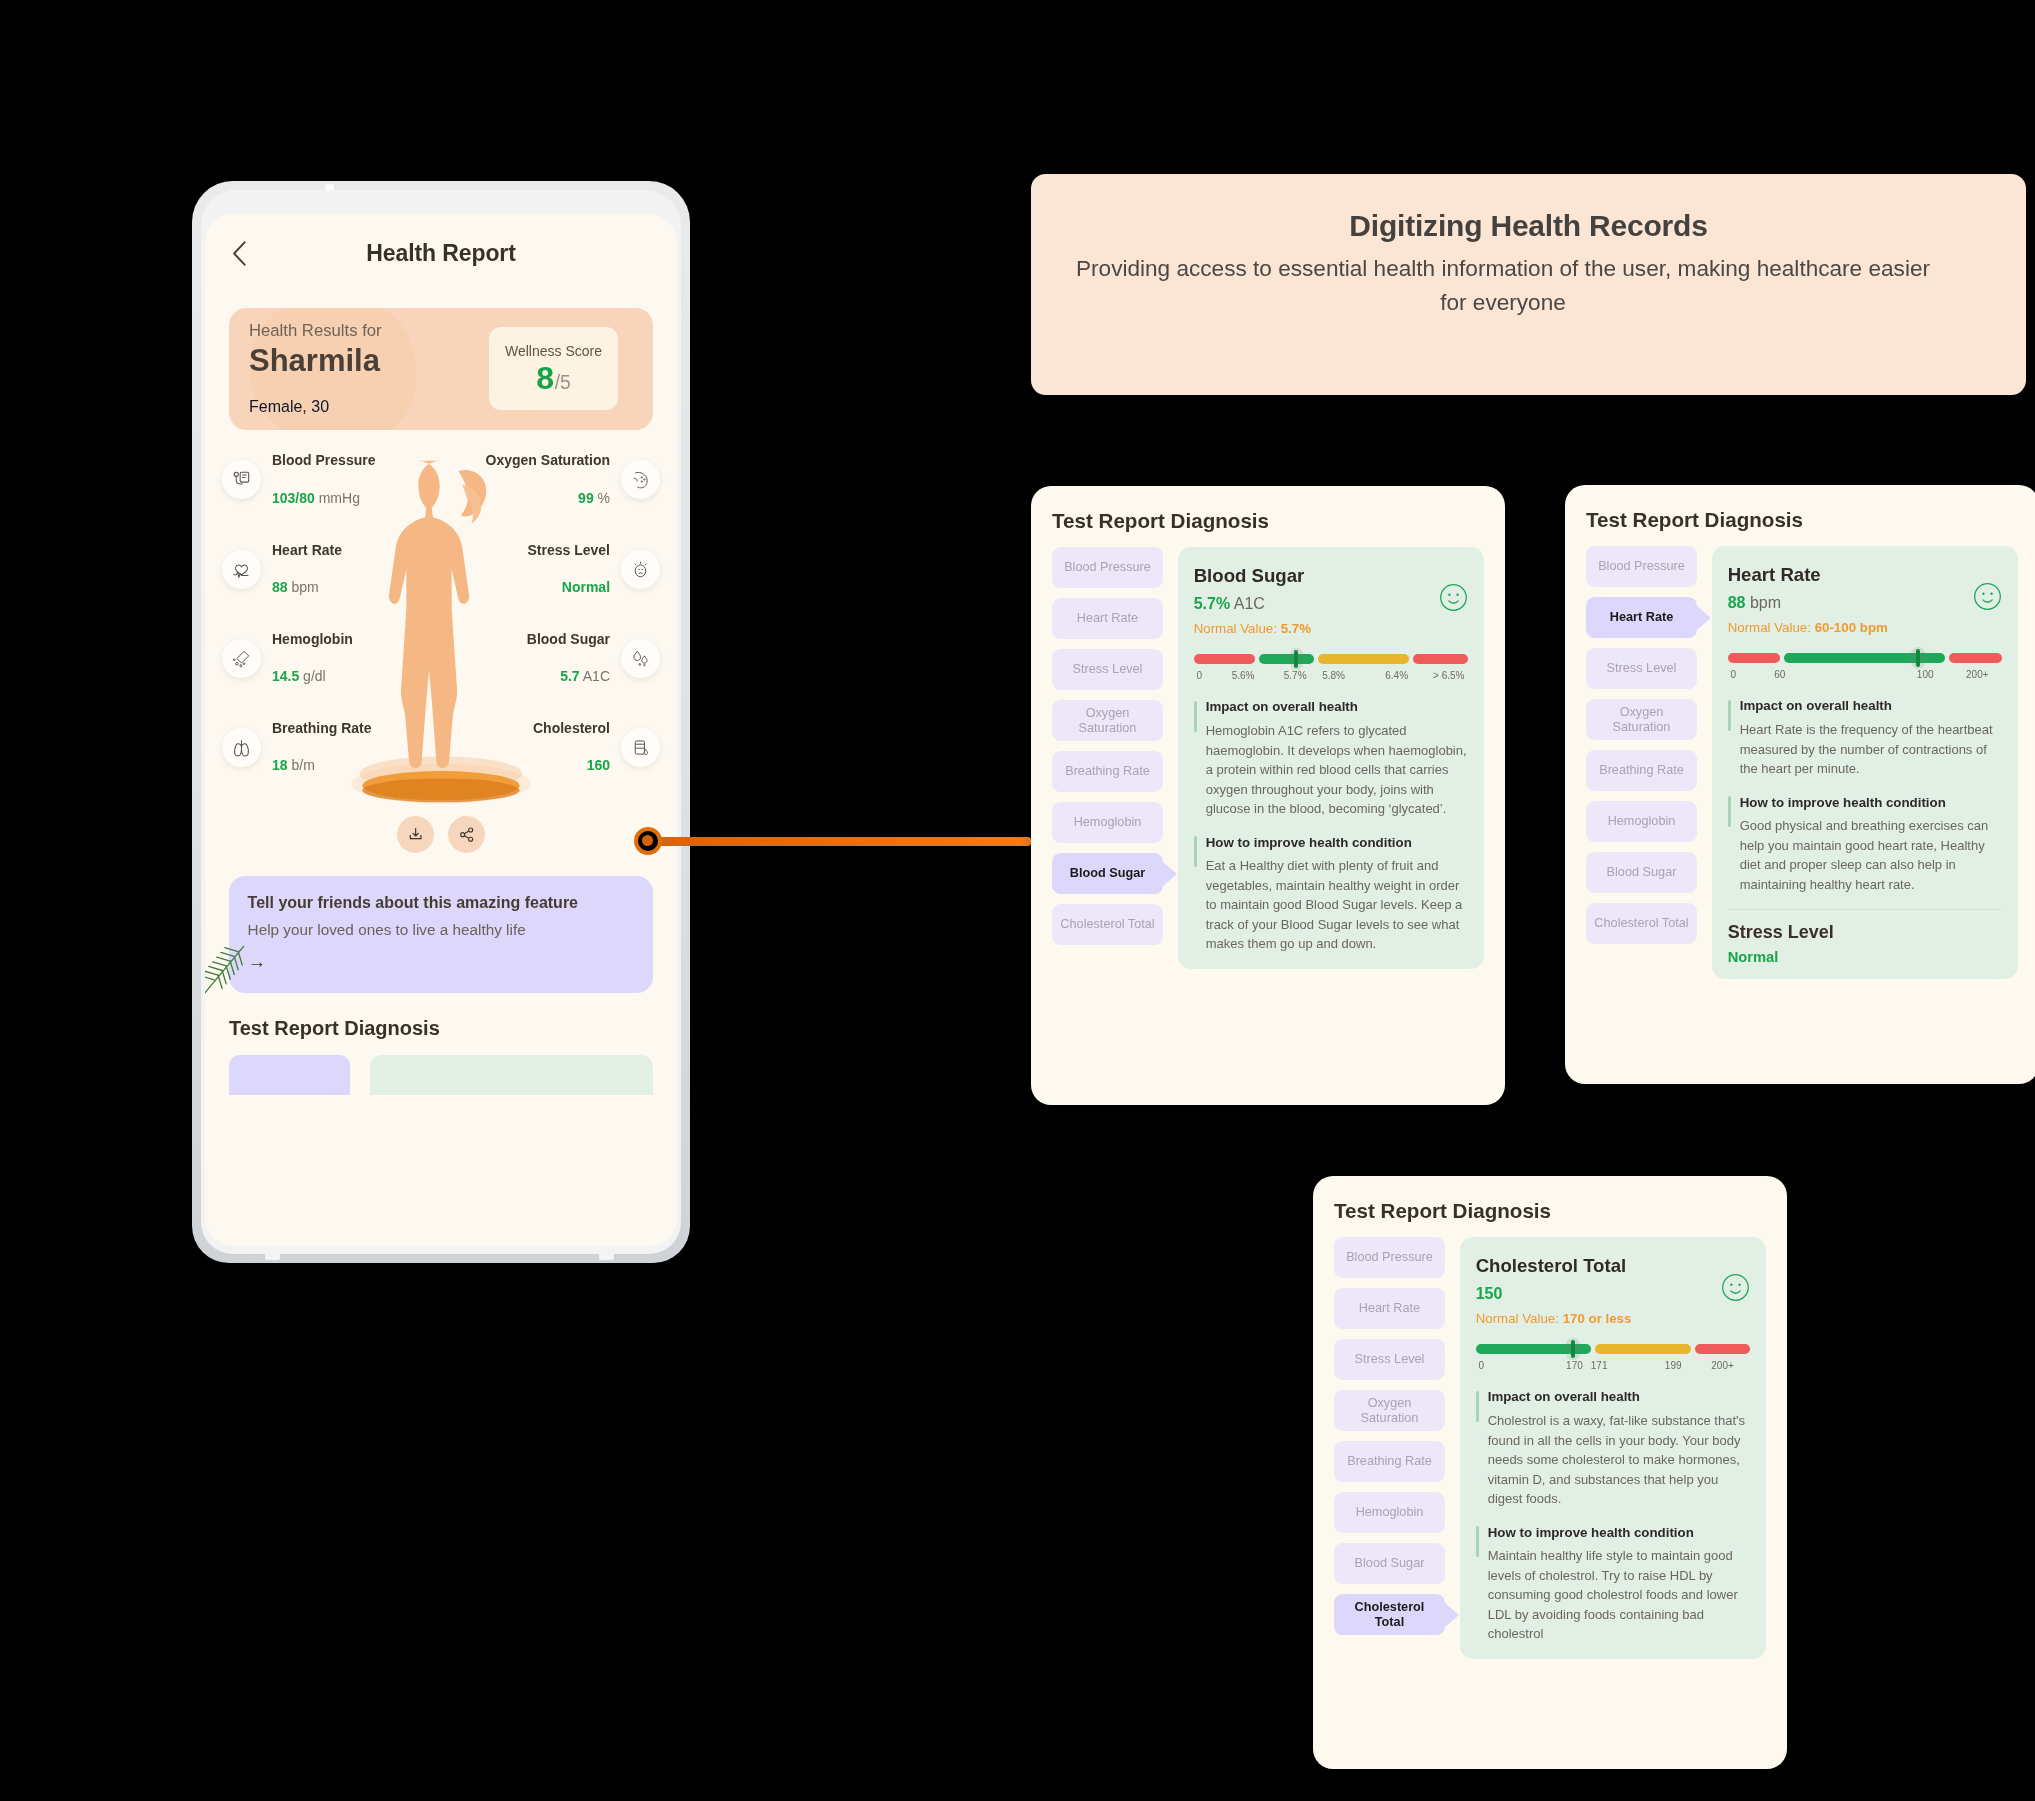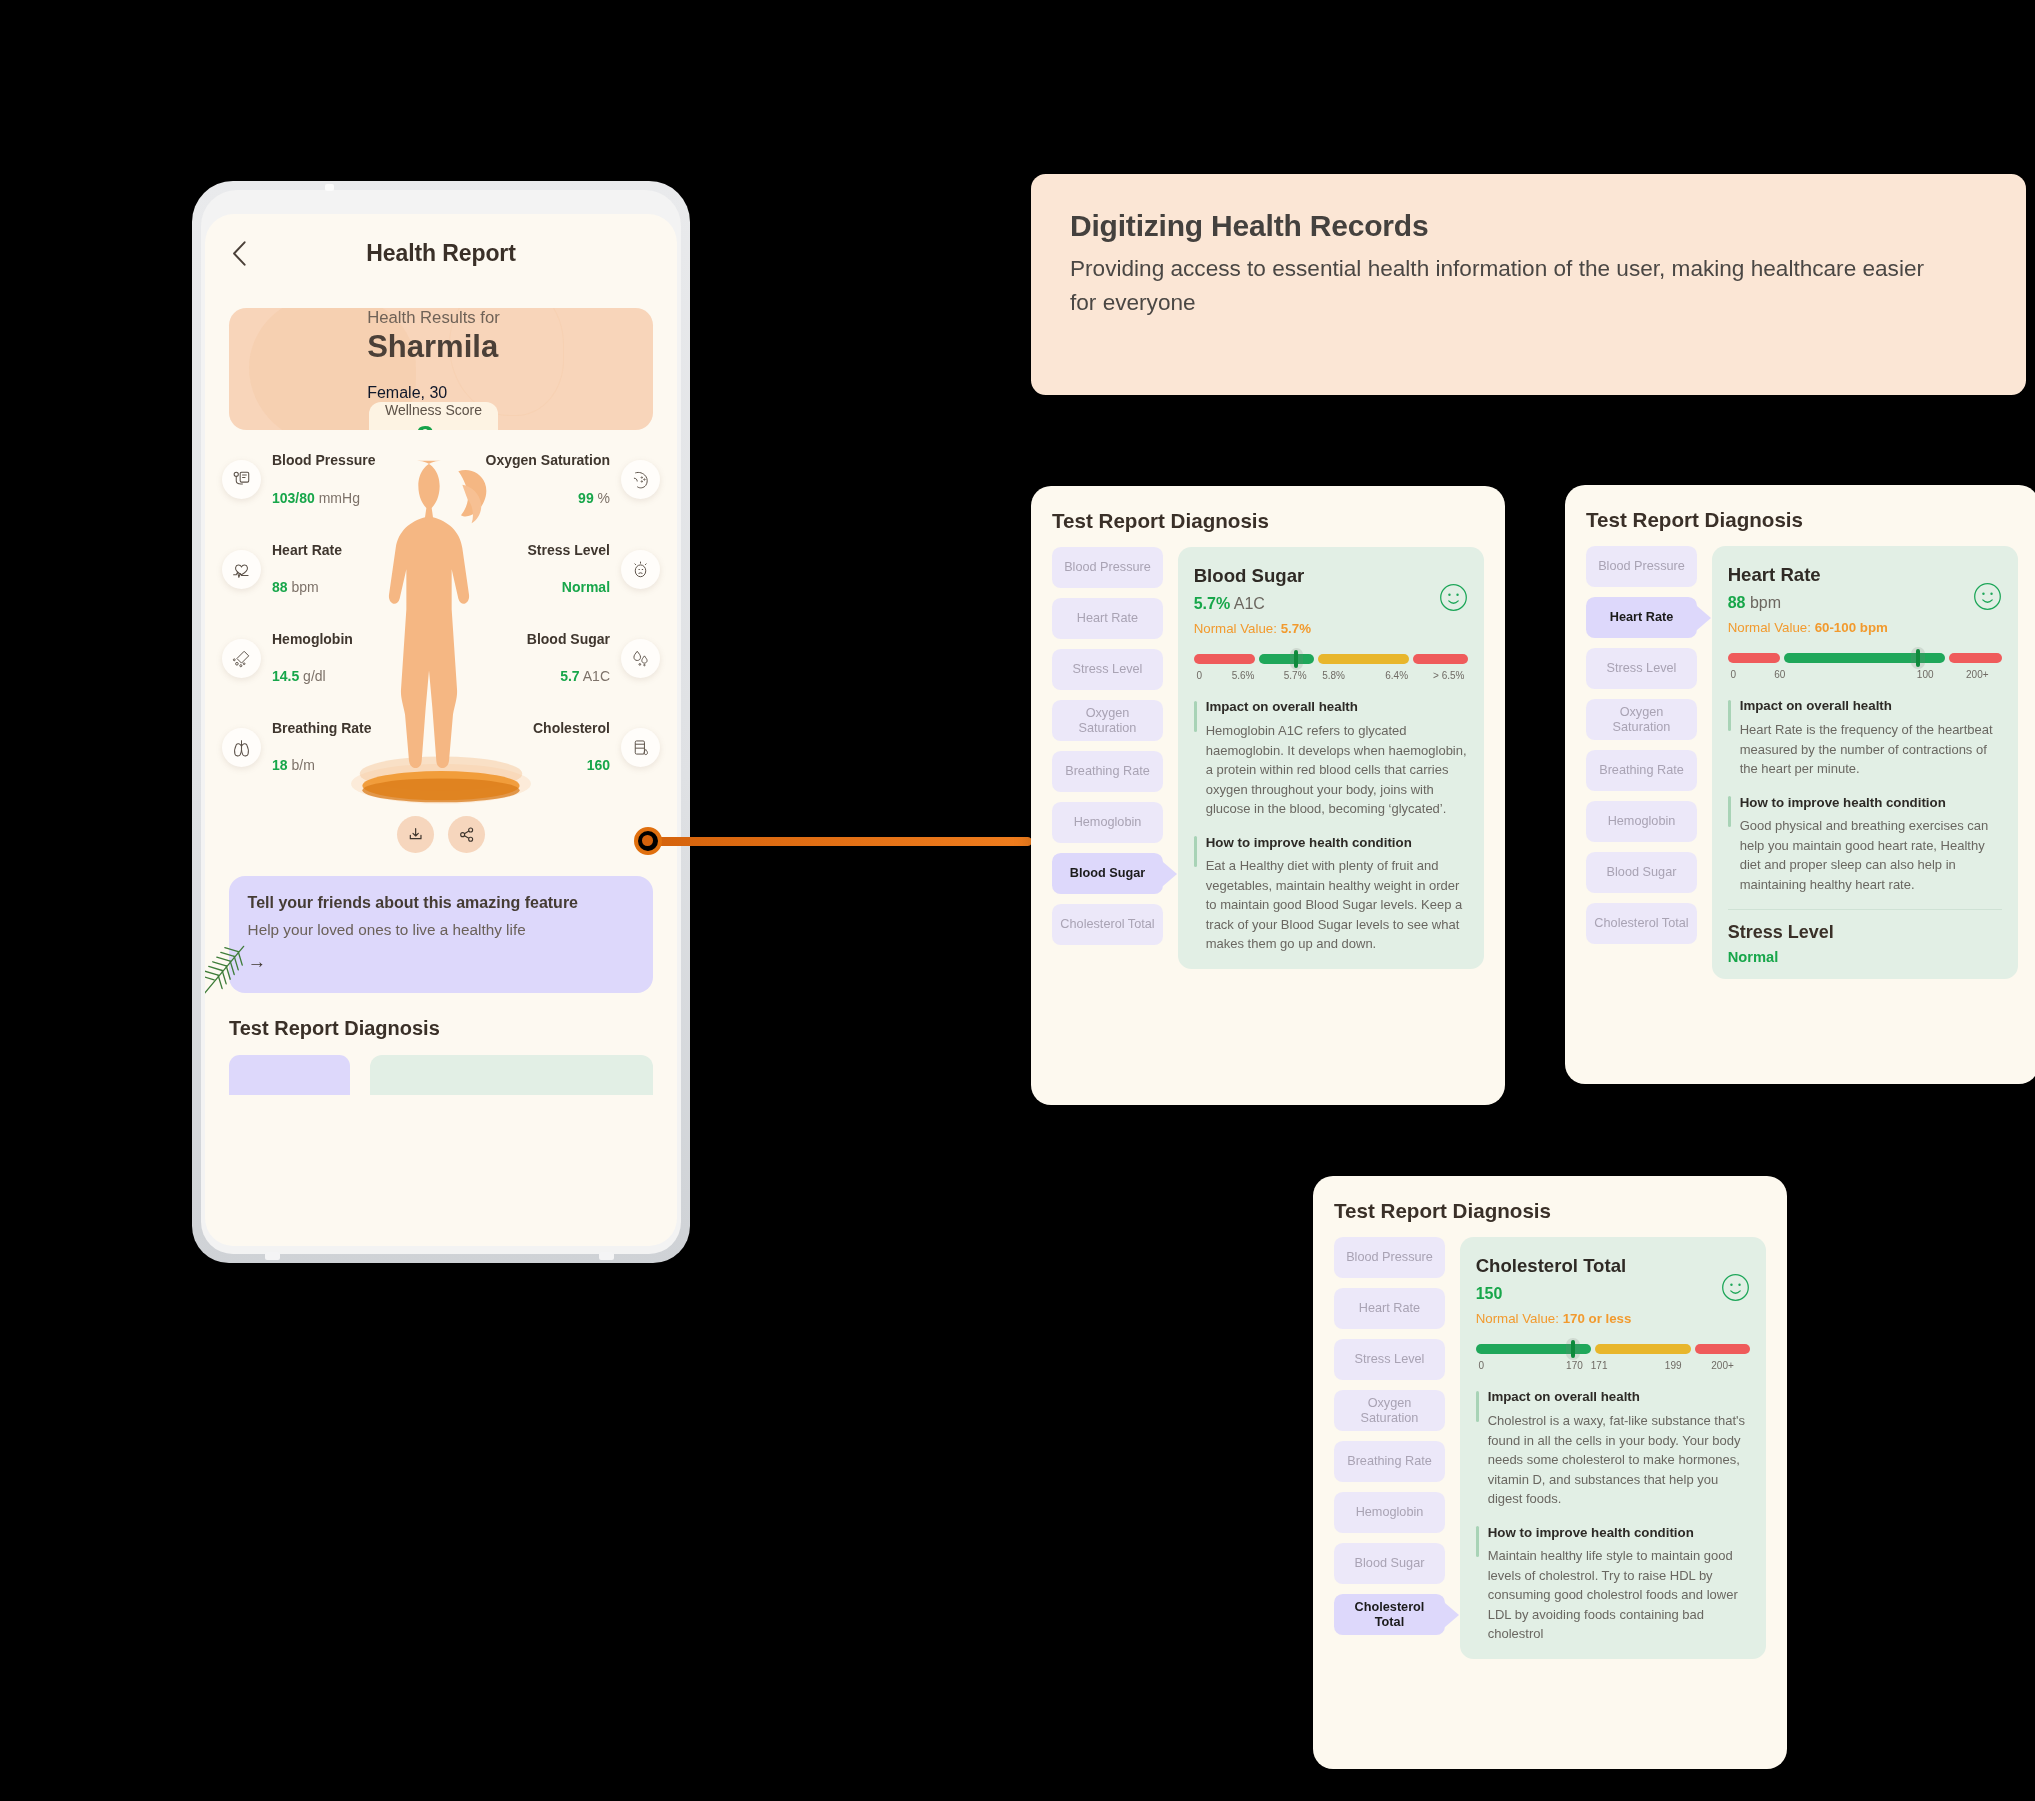--- a/index.html
+++ b/index.html
@@ -55,21 +55,21 @@
   }
 
   
   .results-card {
     margin: 14.7px 24px 0 24px;
     background: #f8d5ba;
     border-radius: 17.3px;
     height: 122px;
     display:flex; align-items:center; justify-content:space-between;
     padding: 0 35px 0 20px;
-    position:relative; overflow:hidden;flex-direction:column;
+    position:relative; overflow:hidden;
   }
   .results-card::before{
     content:''; position:absolute; left:20px; top:-13.3px; width:167px; height:153px;
     background:#f6cdad; border-radius:50% 50% 46% 54%; opacity:.75;
   }
   .results-card::after{
     content:''; position:absolute; left:220px; top:-27px; width:113px; height:133px;
     border:1.3px solid #f6cdad; border-radius:50% 50% 44% 56%; opacity:.55;
   }
   .rc-left { position:relative; z-index:2; }
@@ -147,21 +147,21 @@
     border: 4.7px solid #e0700f; background:#000;
   }
   .conn-dot::after{
     content:''; position:absolute; left:4px; top:4px; width:10.7px; height:10.7px;
     border-radius:50%; background:#d4620c;
   }
 
   
   .hero {
     position:absolute; left:1031px; top:174px; width:995px; height:221px;
-    background:#fbe6d5; border-radius:14.7px; padding: 35px 39px;
+    background:#fbe6d5; border-radius:14.7px; padding: 35px 39px; text-align: center;
   }
   .hero-title { font-size:30px; font-weight:800; color:#44413e; letter-spacing:-0.2px; }
   .hero-sub { font-size:22.6px; color:#4a4744; line-height:1.47; margin-top:9.3px; max-width:866px;}
 
   
   .dcard {
     position:absolute; background:#fdf9ef; border-radius:20px;
     box-shadow: 0 5.3px 18.6px rgba(0,0,0,.18);
   }
   .dcard-1 { left:1031px; top:486px; width:474px; height:619px; padding: 22.6px 21px; }

